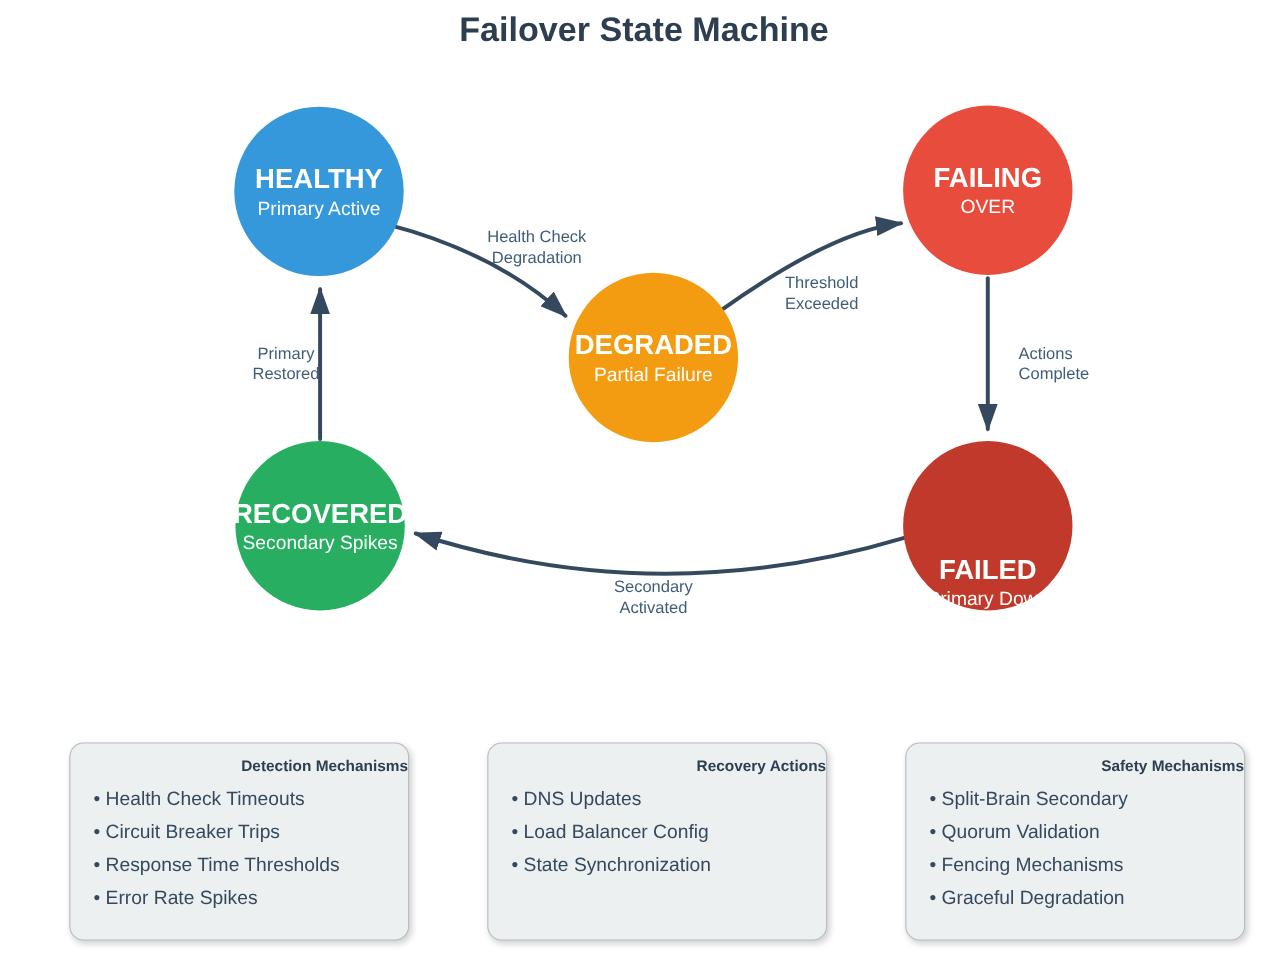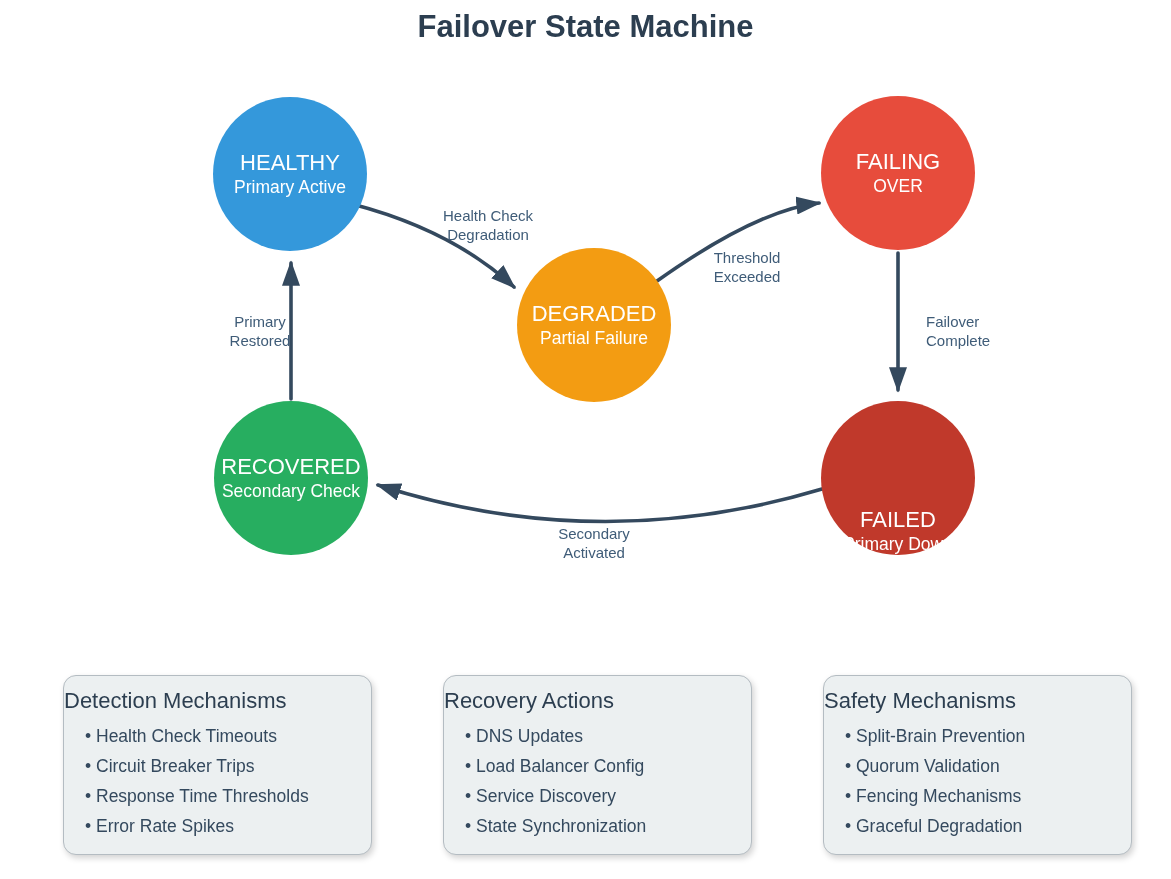--- a/index.html
+++ b/index.html
@@ -35,21 +35,21 @@
     position: absolute;
     width: 154px; height: 154px;
     border-radius: 50%;
     display: flex;
     flex-direction: column;
     align-items: center;
     justify-content: center;
     color: #ffffff;
     text-align: center;
   }
-  .state-name { font-weight: normal; font-size: 22px; line-height: 1.22; }
+  .state-name { font-weight: bold; font-size: 25px; line-height: 1.22; }
   .state-sub  { font-size: 17.5px; line-height: 1.22; }
   #state-healthy      { left: 213px; top: 97px;  }
   #state-failing-over { left: 821px; top: 96px;  }
   #state-degraded     { left: 517px; top: 248px; }
   #state-recovered    { left: 214px; top: 401px; }
   #state-failed       { left: 821px; top: 401px; justify-content: flex-end; }
 
   .edge-label {
     position: absolute;
     transform: translate(-50%, -50%);
@@ -75,23 +75,23 @@
     border: 1.5px solid #b4bcc2;
     border-radius: 13px;
     box-shadow: 2px 3px 6px rgba(0,0,0,0.18);
     padding-top: 9px;
   }
   #box-detection { left: 63px;  }
   #box-recovery  { left: 443px; }
   #box-safety    { left: 823px; }
   .box-title {
     margin: 3px 0 7px;
-    text-align: left;
-    font-size: 22px;
-    font-weight: normal;
+    text-align: right;
+    font-size: 14px;
+    font-weight: bold;
     color: #2c3e50;
   }
   .box-item {
     font-size: 17.5px;
     color: #34495e;
     line-height: 30px;
     padding-left: 21px;
   }
   .box-item::before { content: "\2022\00a0"; }
 </style>
@@ -125,56 +125,55 @@
     <div class="state-sub">Partial Failure</div>
   </div>
 
   <div class="state" id="state-failing-over" style="background-color: rgb(231, 76, 60);">
     <div class="state-name">FAILING</div>
     <div class="state-sub">OVER</div>
   </div>
 
   <div class="state" id="state-recovered" style="background-color: rgb(39, 174, 96);">
     <div class="state-name">RECOVERED</div>
-    <div class="state-sub">Secondary Check</div>
+    <div class="state-sub">Secondary Spikes</div>
   </div>
 
   <div class="state" id="state-failed" style="background-color: rgb(192, 57, 43);">
     <div class="state-name">FAILED</div>
     <div class="state-sub">Primary Down</div>
   </div>
 
   <div class="edge-label" id="label-health-check">Health Check
 Degradation</div>
   <div class="edge-label" id="label-threshold">Threshold
 Exceeded</div>
-  <div class="edge-label" id="label-failover-complete">Failover
+  <div class="edge-label" id="label-failover-complete">Actions
 Complete</div>
   <div class="edge-label" id="label-secondary-activated">Secondary
 Activated</div>
   <div class="edge-label" id="label-primary-restored">Primary
 Restored</div>
 
   <div class="info-box" id="box-detection">
     <div class="box-title">Detection Mechanisms</div>
     <div class="box-item">Health Check Timeouts</div>
     <div class="box-item">Circuit Breaker Trips</div>
     <div class="box-item">Response Time Thresholds</div>
     <div class="box-item">Error Rate Spikes</div>
   </div>
 
   <div class="info-box" id="box-recovery">
     <div class="box-title">Recovery Actions</div>
     <div class="box-item">DNS Updates</div>
     <div class="box-item">Load Balancer Config</div>
-    <div class="box-item">Service Discovery</div>
     <div class="box-item">State Synchronization</div>
   </div>
 
   <div class="info-box" id="box-safety">
     <div class="box-title">Safety Mechanisms</div>
-    <div class="box-item">Split-Brain Prevention</div>
+    <div class="box-item">Split-Brain Secondary</div>
     <div class="box-item">Quorum Validation</div>
     <div class="box-item">Fencing Mechanisms</div>
     <div class="box-item">Graceful Degradation</div>
   </div>
 
 </div>
 
 </body></html>

